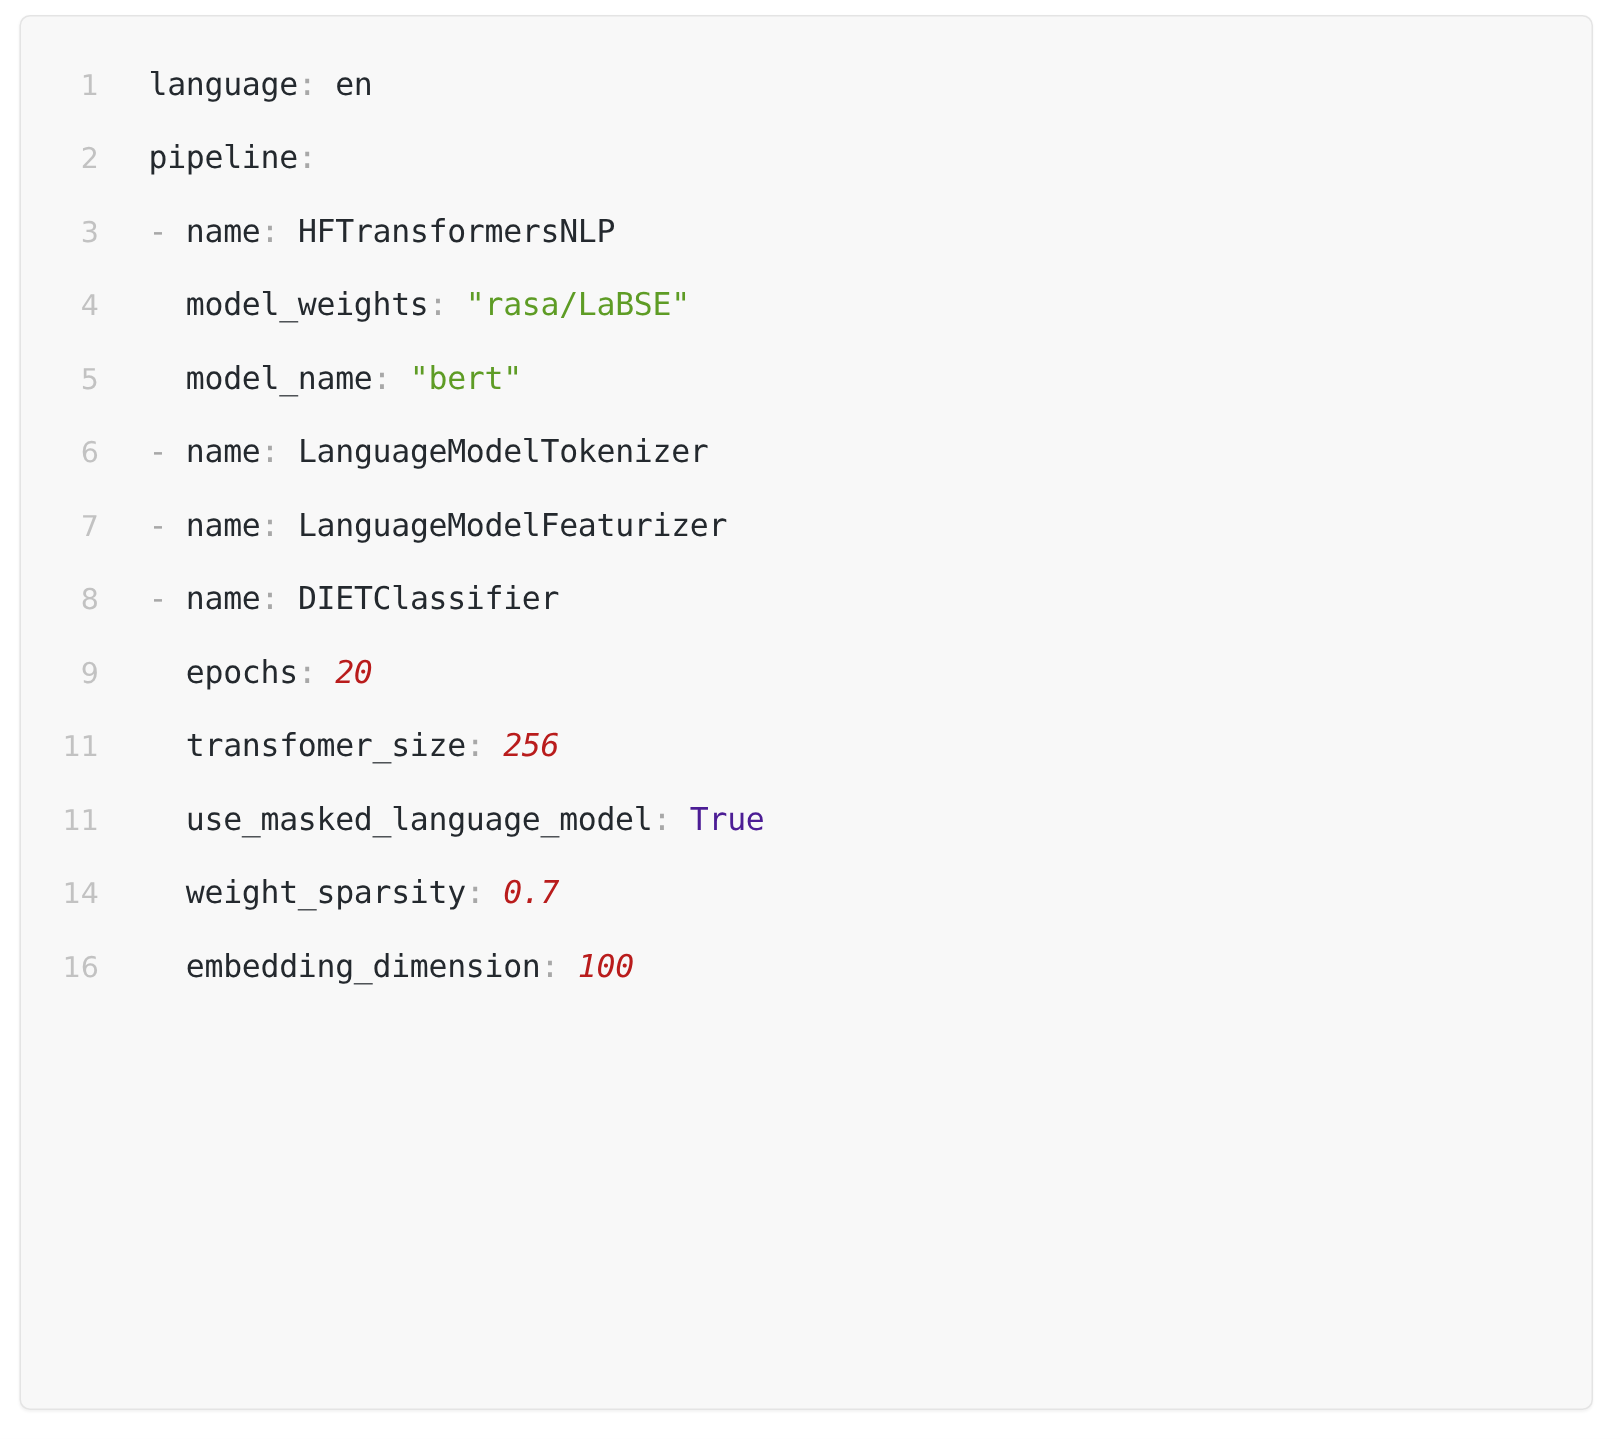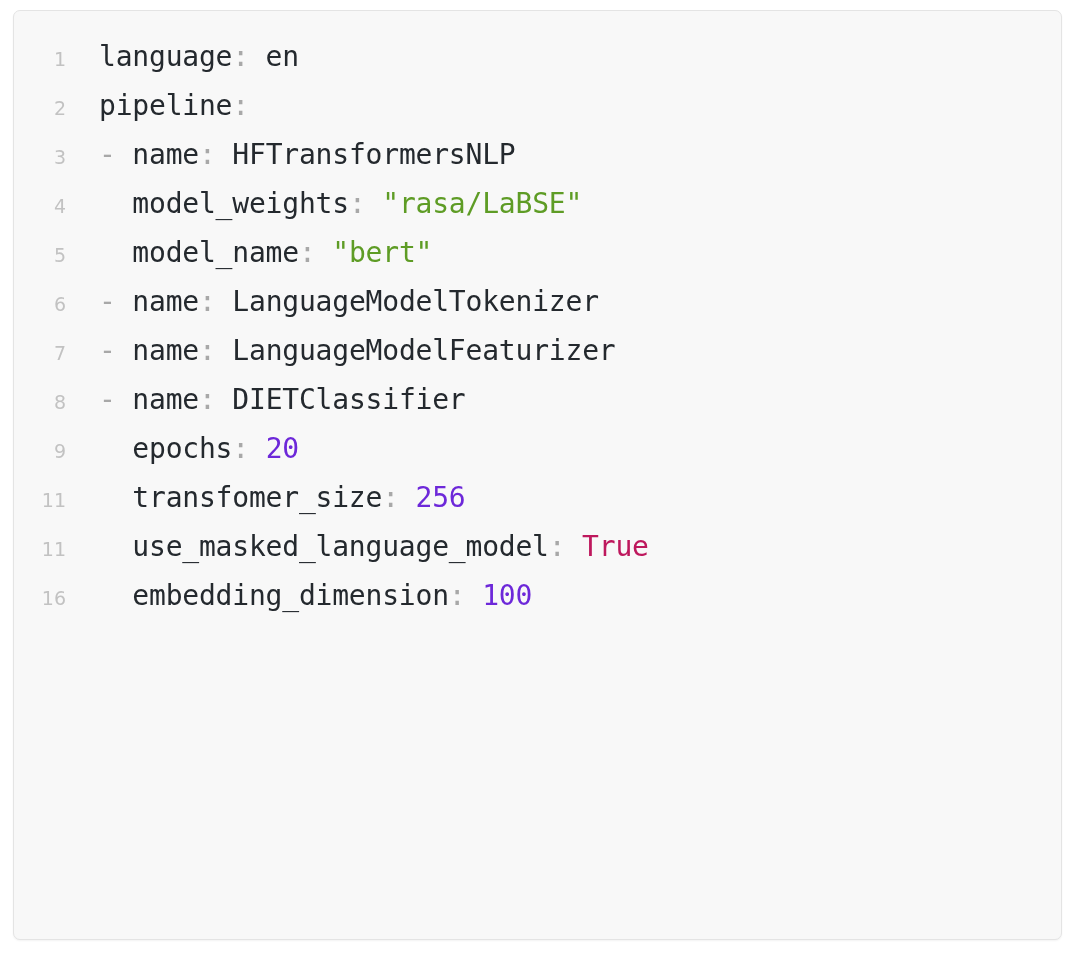--- a/index.html
+++ b/index.html
@@ -57,48 +57,49 @@
     font-family: "DejaVu Sans", sans-serif;
     font-size: 19px;
     font-weight: 400;
     user-select: none;
   }
 
   .code-text {
     flex: 1 1 auto;
     padding-left: 33px;
     font-family: "DejaVu Sans Mono", monospace;
-    font-size: 28px;
+    font-size: 21px;
     letter-spacing: -0.2px;
     color: #24292e;
     white-space: pre;
   }
 
   .tok-key      { color: #24292e; }
   .tok-punct    { color: #a8a8a8; }
   .tok-dash     { color: #a8a8a8; }
   .tok-plain    { color: #24292e; }
   .tok-string   { color: #5e9c25; }
-  .tok-number   { color: #6d28d9; }
-  .tok-bool     { color: #be185d; }
+  .tok-number   { color: #b91c1c; font-style: italic; }
+  .tok-bool     { color: #4c1d95; }
   .tok-bracket  { color: #a8a8a8; }
 </style>
 </head>
 <body>
 
 <div id="page-root">
   <div class="code-card">
     <div class="code-body">
         <div class="code-line"><span class="gutter">1</span><span class="code-text"><span></span><span class="tok-key">language</span><span class="tok-punct">:</span><span class="tok-plain"> </span><span class="tok-plain">en</span></span></div>
         <div class="code-line"><span class="gutter">2</span><span class="code-text"><span></span><span class="tok-key">pipeline</span><span class="tok-punct">:</span></span></div>
         <div class="code-line"><span class="gutter">3</span><span class="code-text"><span></span><span class="tok-dash">-</span><span class="tok-plain"> </span><span class="tok-key">name</span><span class="tok-punct">:</span><span class="tok-plain"> </span><span class="tok-plain">HFTransformersNLP</span></span></div>
         <div class="code-line"><span class="gutter">4</span><span class="code-text"><span>  </span><span class="tok-key">model_weights</span><span class="tok-punct">:</span><span class="tok-plain"> </span><span class="tok-string">"rasa/LaBSE"</span></span></div>
         <div class="code-line"><span class="gutter">5</span><span class="code-text"><span>  </span><span class="tok-key">model_name</span><span class="tok-punct">:</span><span class="tok-plain"> </span><span class="tok-string">"bert"</span></span></div>
         <div class="code-line"><span class="gutter">6</span><span class="code-text"><span></span><span class="tok-dash">-</span><span class="tok-plain"> </span><span class="tok-key">name</span><span class="tok-punct">:</span><span class="tok-plain"> </span><span class="tok-plain">LanguageModelTokenizer</span></span></div>
         <div class="code-line"><span class="gutter">7</span><span class="code-text"><span></span><span class="tok-dash">-</span><span class="tok-plain"> </span><span class="tok-key">name</span><span class="tok-punct">:</span><span class="tok-plain"> </span><span class="tok-plain">LanguageModelFeaturizer</span></span></div>
         <div class="code-line"><span class="gutter">8</span><span class="code-text"><span></span><span class="tok-dash">-</span><span class="tok-plain"> </span><span class="tok-key">name</span><span class="tok-punct">:</span><span class="tok-plain"> </span><span class="tok-plain">DIETClassifier</span></span></div>
         <div class="code-line"><span class="gutter">9</span><span class="code-text"><span>  </span><span class="tok-key">epochs</span><span class="tok-punct">:</span><span class="tok-plain"> </span><span class="tok-number">20</span></span></div>
         <div class="code-line"><span class="gutter">11</span><span class="code-text"><span>  </span><span class="tok-key">transfomer_size</span><span class="tok-punct">:</span><span class="tok-plain"> </span><span class="tok-number">256</span></span></div>
         <div class="code-line"><span class="gutter">11</span><span class="code-text"><span>  </span><span class="tok-key">use_masked_language_model</span><span class="tok-punct">:</span><span class="tok-plain"> </span><span class="tok-bool">True</span></span></div>
+        <div class="code-line"><span class="gutter">14</span><span class="code-text"><span>  </span><span class="tok-key">weight_sparsity</span><span class="tok-punct">:</span><span class="tok-plain"> </span><span class="tok-number">0.7</span></span></div>
         <div class="code-line"><span class="gutter">16</span><span class="code-text"><span>  </span><span class="tok-key">embedding_dimension</span><span class="tok-punct">:</span><span class="tok-plain"> </span><span class="tok-number">100</span></span></div>
       </div>
   </div>
 </div>
 
 </body></html>

